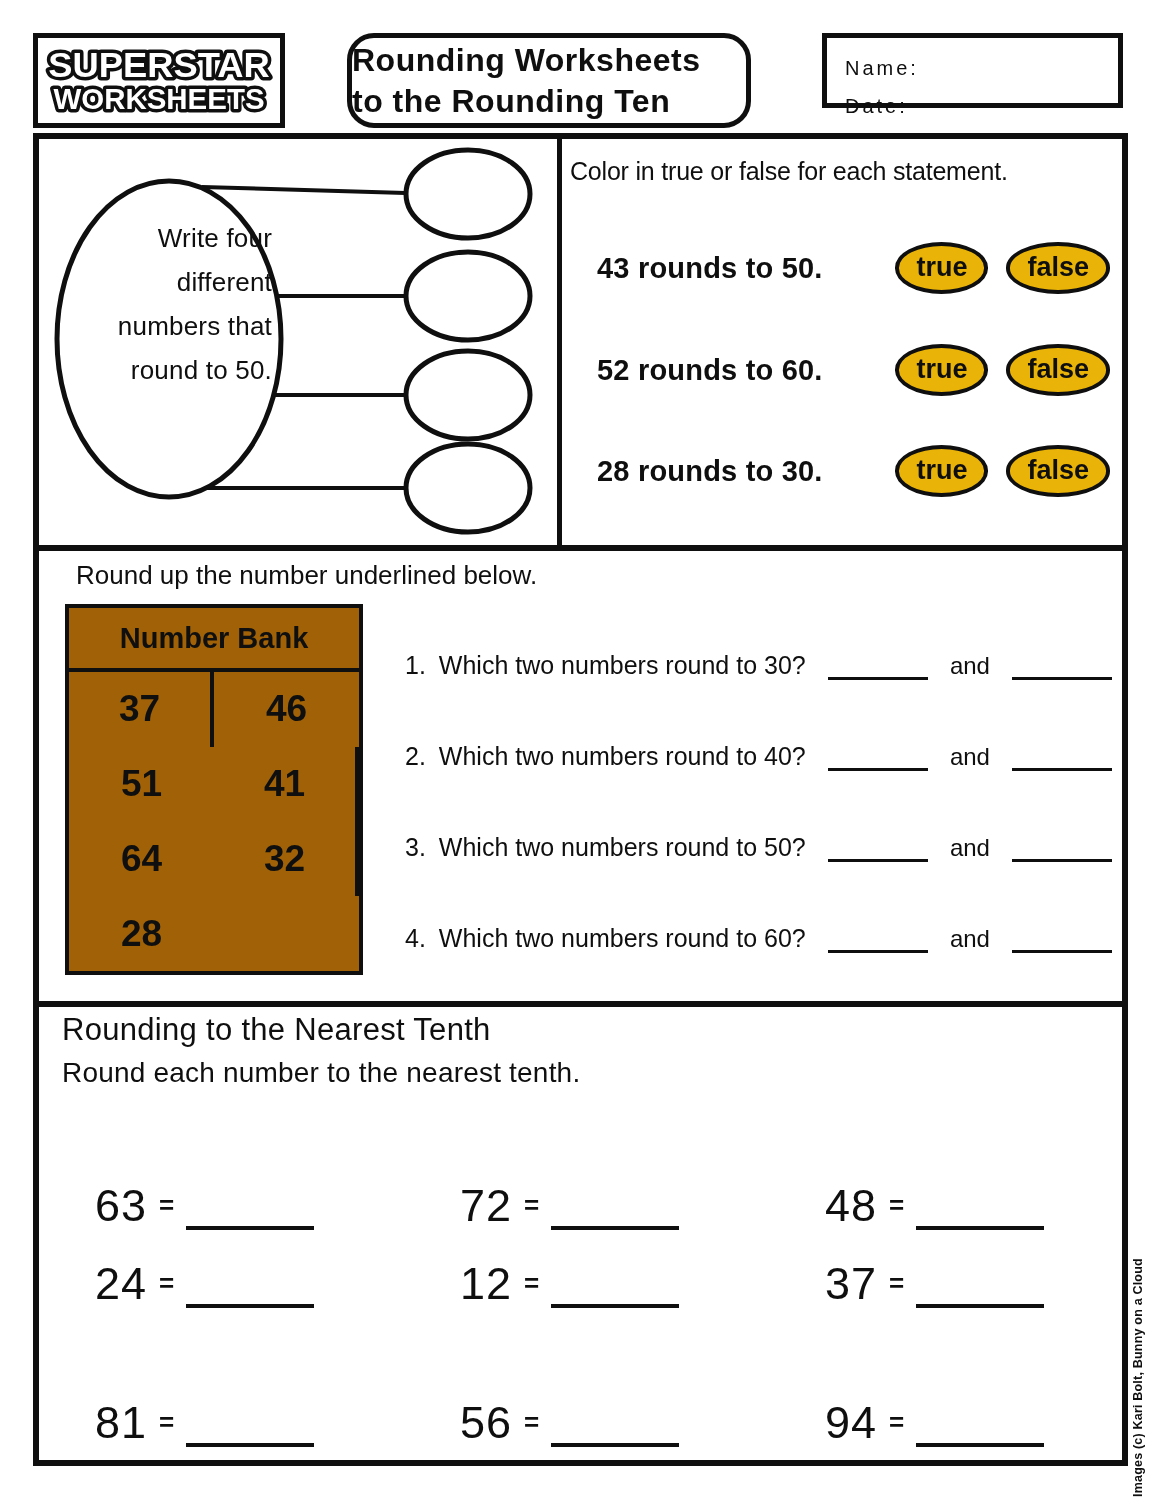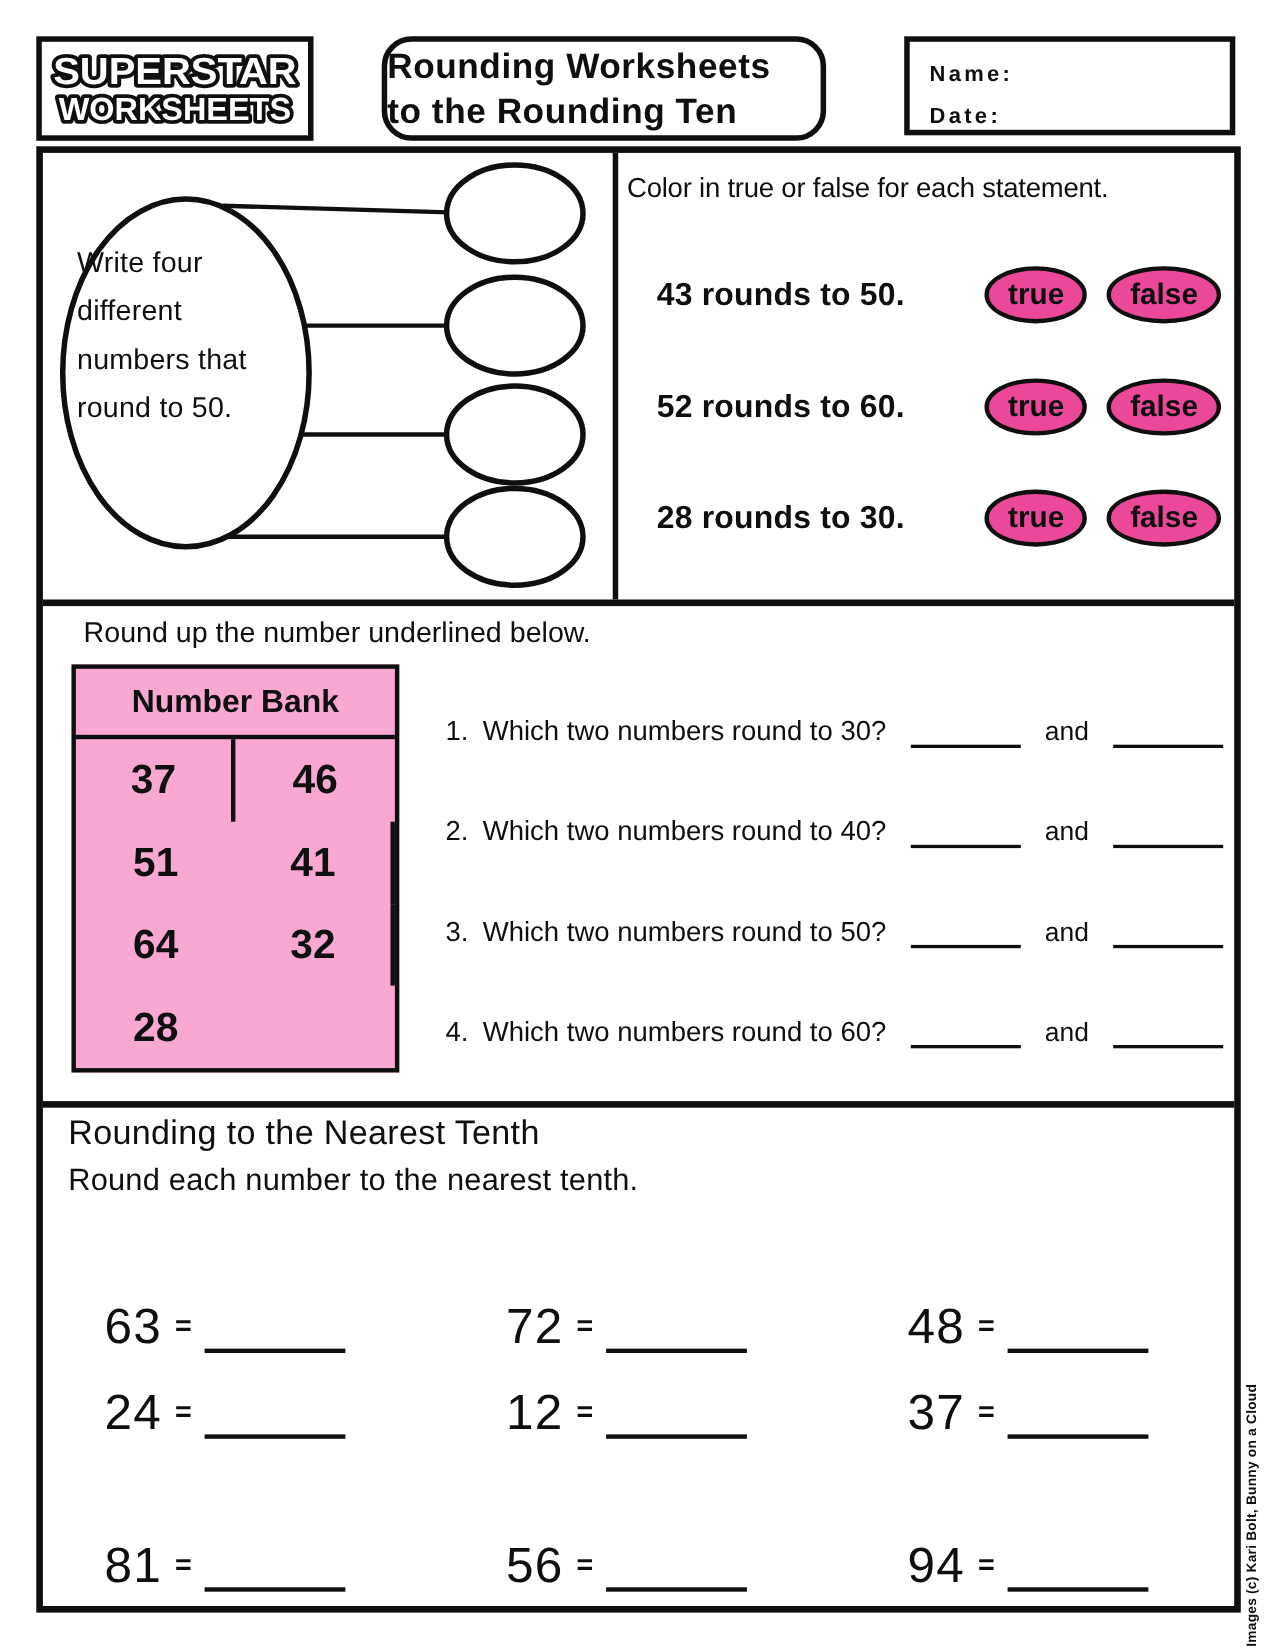--- a/index.html
+++ b/index.html
@@ -6,44 +6,44 @@
   .page{
     position:relative;width:1159px;height:1500px;background:#ffffff;
     font-family:"Liberation Sans",sans-serif;color:#0f0f0f;overflow:hidden;
   }
   .abs{position:absolute;box-sizing:border-box;}
   
   .hbox{position:absolute;box-sizing:border-box;border:5px solid #0f0f0f;background:#fff;}
   .logo-box{left:33px;top:33px;width:252px;height:95px;display:flex;align-items:center;justify-content:center;}
   .title-box{left:347px;top:33px;width:404px;height:95px;display:flex;flex-direction:column;align-items:flex-start;justify-content:center;border-radius:27px;}
   .title-line{font-weight:bold;font-size:32px;line-height:41px;letter-spacing:.5px;white-space:nowrap;}
-  .name-box{left:822px;top:33px;width:301px;height:90px;padding:11px 0 0 18px;font-weight:bold;}
+  .name-box{left:822px;top:33px;width:301px;height:75px;padding:11px 0 0 18px;}
   .id-row{height:38px;display:flex;align-items:center;font-size:20px;letter-spacing:3px;}
   
   .main-border{left:33px;top:133px;width:1095px;height:1333px;border:6px solid #0f0f0f;}
   .hdiv{left:39px;width:1083px;height:6px;background:#0f0f0f;}
   .vdivA{left:557px;top:139px;width:5px;height:406px;background:#0f0f0f;}
   
   .web-svg{left:39px;top:139px;}
   .web-prompt{
-    left:70px;top:216px;width:202px;text-align:left;
+    left:70px;top:216px;width:202px;text-align:right;
     font-size:26px;line-height:44px;letter-spacing:.2px;
   }
   
   .tf-instruction{left:570px;top:157px;font-size:25px;white-space:nowrap;letter-spacing:-.2px;}
   .tf-row{left:597px;width:513px;height:62px;display:flex;align-items:center;justify-content:space-between;}
   .tf-statement{font-weight:bold;font-size:29px;letter-spacing:.2px;white-space:nowrap;}
   .tf-ovals{display:flex;gap:18px;}
   .tf-oval{
-    border:4px solid #0f0f0f;border-radius:50%;background:#ec4899;
+    border:4px solid #0f0f0f;border-radius:50%;background:#eab308;
     padding:6px 17px;font-weight:bold;font-size:27px;line-height:1.15;cursor:pointer;
   }
   
   .nb-instruction{left:76px;top:560px;font-size:26px;white-space:nowrap;}
-  .nb-table{left:65px;top:604px;width:298px;height:371px;border:4px solid #0f0f0f;display:flex;flex-direction:column;background:#f9a8d4;}
+  .nb-table{left:65px;top:604px;width:298px;height:371px;border:4px solid #0f0f0f;display:flex;flex-direction:column;background:#a16207;}
   .nb-head{height:60px;border-bottom:4px solid #0f0f0f;display:flex;align-items:center;justify-content:center;font-weight:bold;font-size:29px;flex:0 0 auto;}
   .nb-body{flex:1 1 auto;display:grid;grid-template-columns:1fr 1fr;grid-auto-rows:1fr;}
   .nb-cell{display:flex;align-items:center;justify-content:center;font-weight:bold;font-size:37px;}
   .nb-cell.colL{border-right:4px solid #0f0f0f;}
   .question{left:405px;width:707px;height:46px;display:flex;align-items:flex-end;justify-content:space-between;font-size:25px;white-space:nowrap;}
   .q-text{display:flex;gap:13px;}
   .blank{display:inline-block;width:100px;height:32px;border-bottom:3px solid #0f0f0f;}
   .q-and{font-size:24px;}
   
   .tenth-title{left:62px;top:1012px;font-size:31px;letter-spacing:.3px;white-space:nowrap;}

